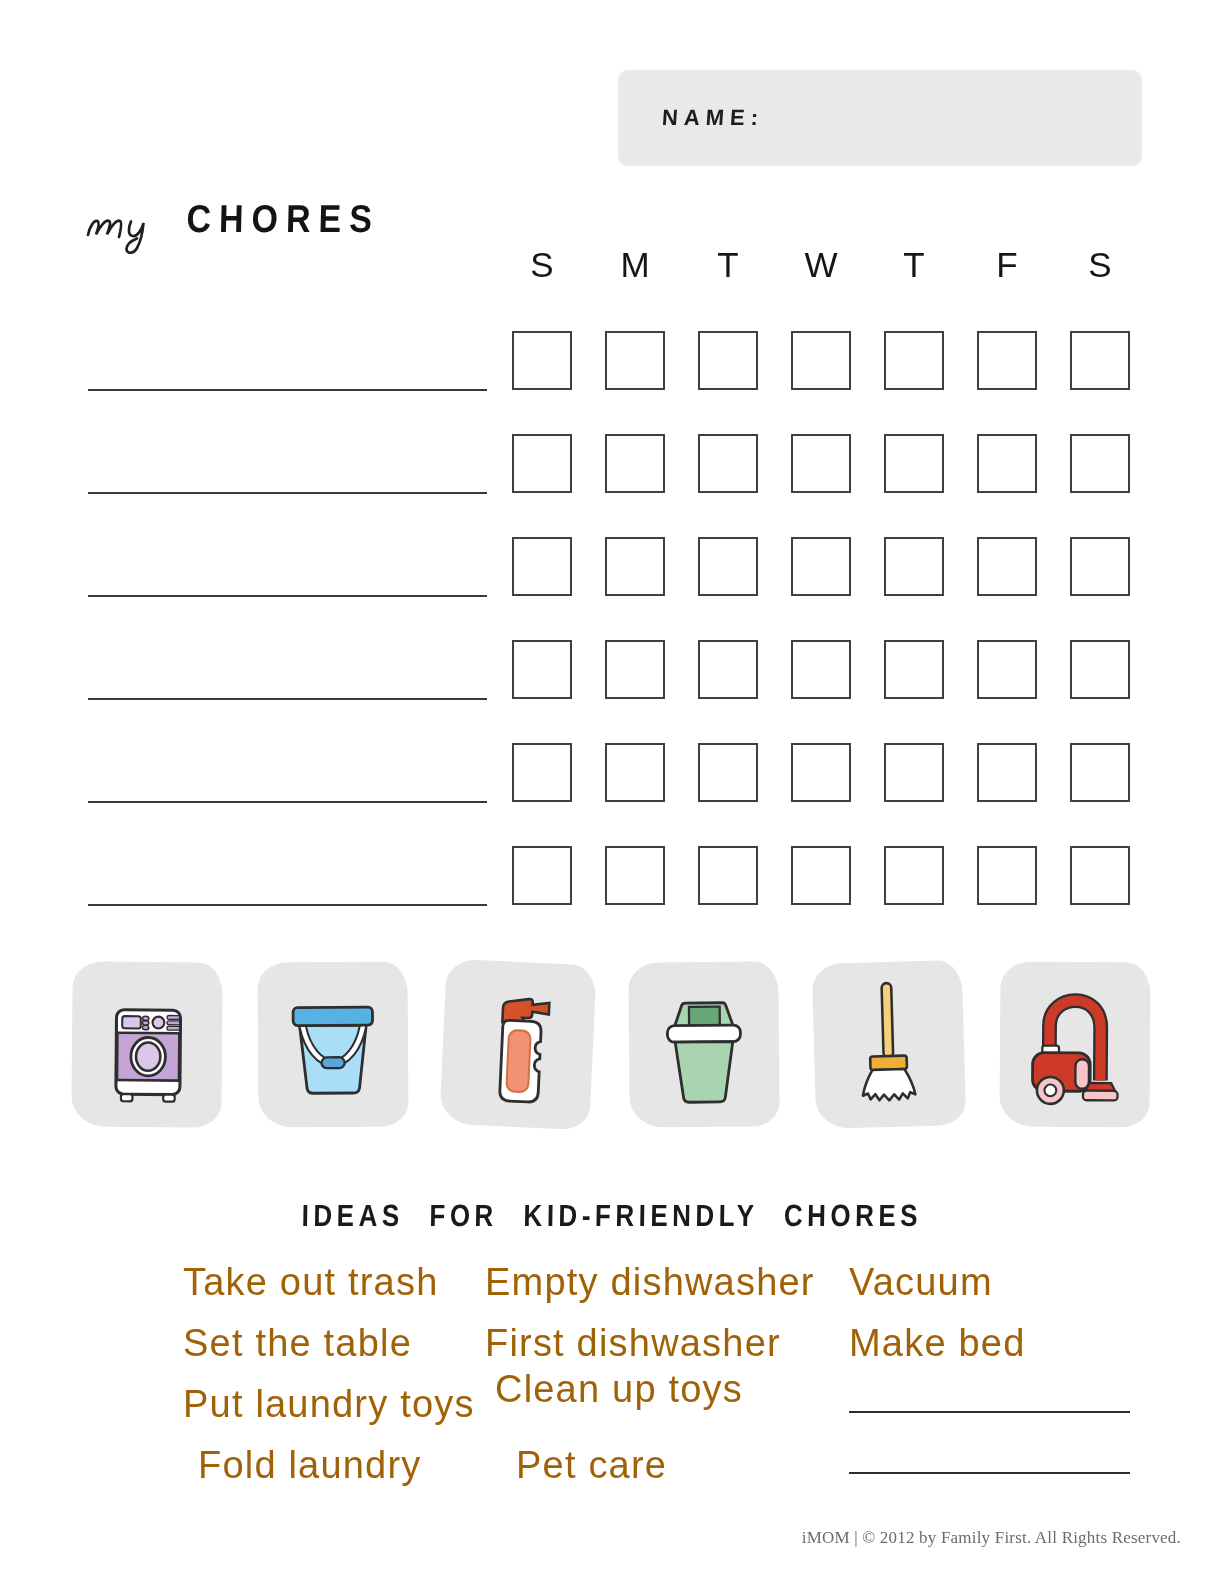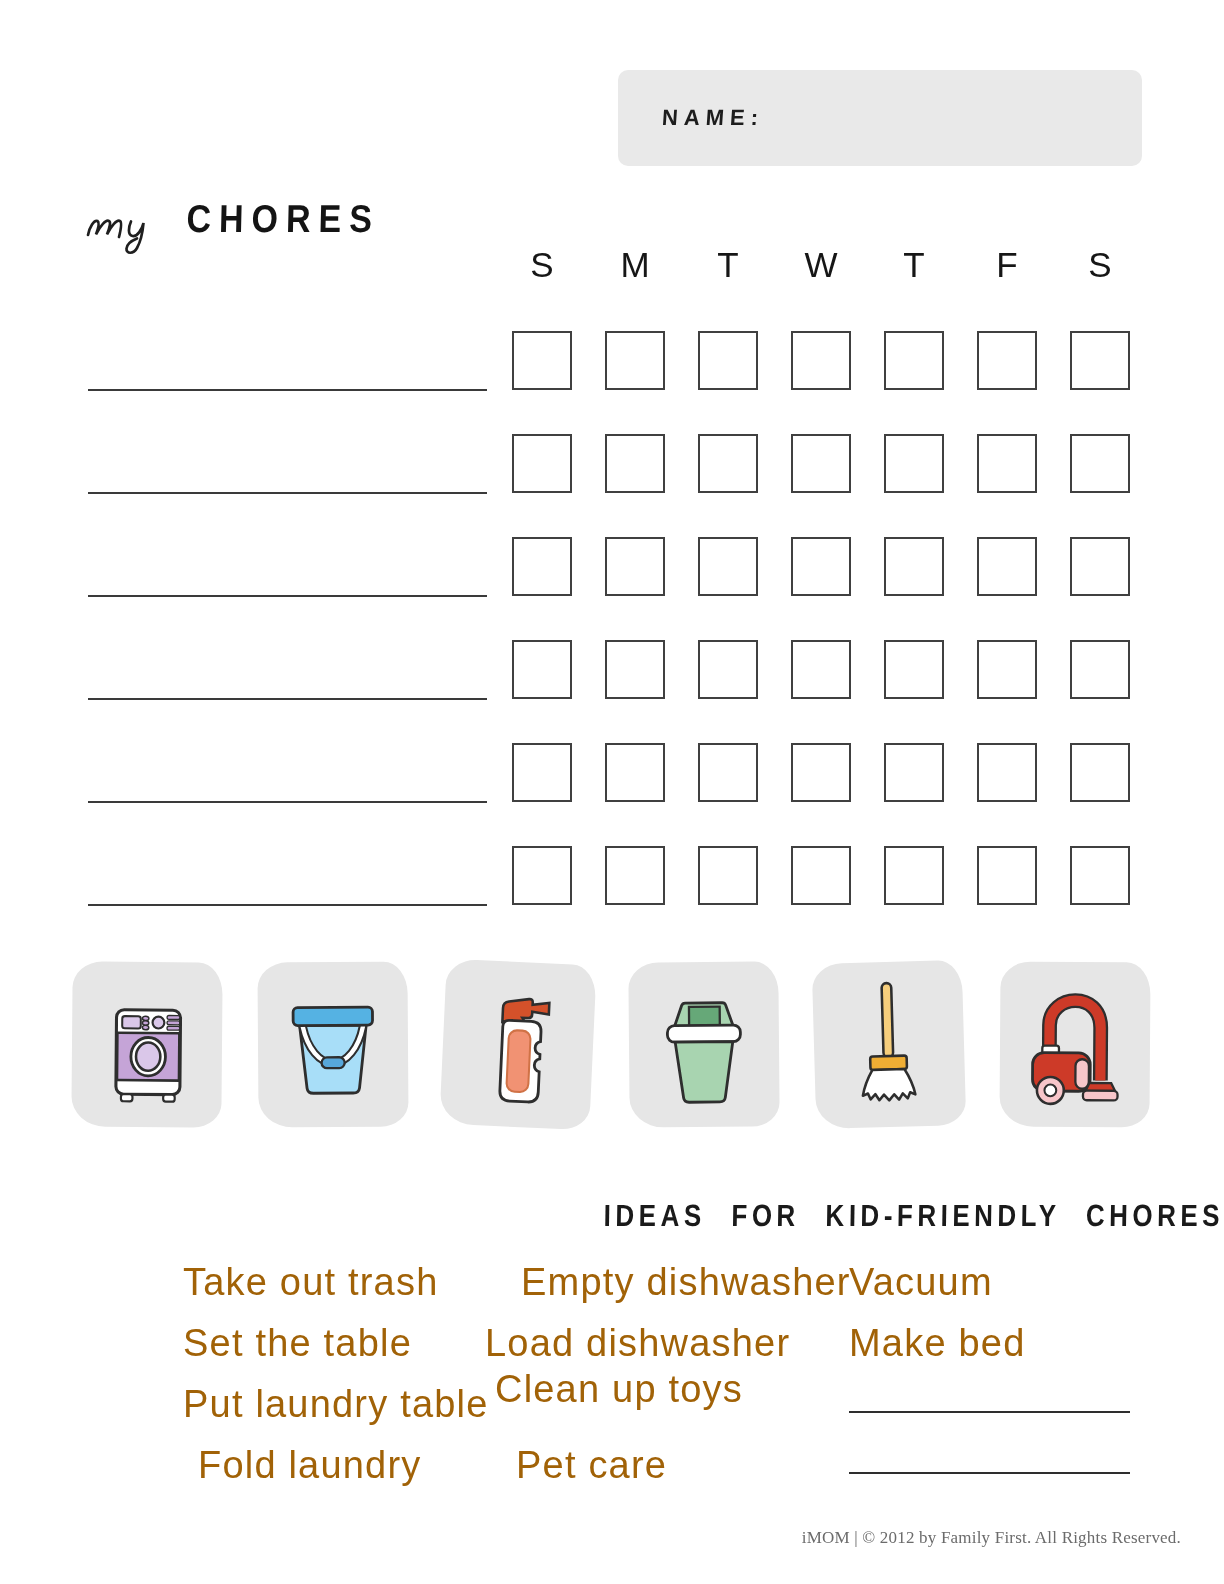--- a/index.html
+++ b/index.html
@@ -35,21 +35,21 @@
     border-radius:30px 24px 28px 34px / 26px 32px 24px 30px;
     display:flex;align-items:center;justify-content:center;}
   .icon-tile svg{width:128px;height:141px;display:block;}
   .icon-tile:nth-child(1){transform:rotate(.5deg);}
   .icon-tile:nth-child(2){transform:rotate(-.4deg);}
   .icon-tile:nth-child(3){transform:rotate(2.6deg);}
   .icon-tile:nth-child(4){transform:rotate(-.5deg);}
   .icon-tile:nth-child(5){transform:rotate(-1.6deg);}
   .icon-tile:nth-child(6){transform:rotate(.4deg);}
   
-  .ideas-heading-wrap{position:absolute;left:0;top:1198px;width:1224px;text-align:right;}
+  .ideas-heading-wrap{position:absolute;left:0;top:1198px;width:1224px;text-align:center;}
   .ideas-heading{display:inline-block;font-size:26px;font-weight:700;letter-spacing:4.5px;
     word-spacing:14px;color:#1a1a1a;transform:scaleY(1.18) skewX(-1deg);transform-origin:center top;white-space:nowrap;}
   .ideas-columns{position:absolute;inset:0;pointer-events:none;}
   .idea-item{position:absolute;font-size:38px;line-height:1;color:#a16207;letter-spacing:1.2px;white-space:nowrap;}
   .idea-blank-line{position:absolute;width:281px;height:2px;background:#2e2e2e;pointer-events:auto;}
   
   .footer{position:absolute;right:43px;top:1528px;font-family:"Liberation Serif",serif;
     font-size:17px;color:var(--footer-gray,#6b6b6b);letter-spacing:.2px;white-space:nowrap;}
 </style>
 </head>
@@ -229,24 +229,24 @@
 
   </div>
 
   <div class="ideas-heading-wrap">
     <span class="ideas-heading">IDEAS FOR KID-FRIENDLY CHORES</span>
   </div>
 
   <div class="ideas-columns">
       <span class="idea-item" style="left: 183px; top: 1263px;">Take out trash</span>
       <span class="idea-item" style="left: 183px; top: 1324px;">Set the table</span>
-      <span class="idea-item" style="left: 183px; top: 1385px;">Put laundry table</span>
+      <span class="idea-item" style="left: 183px; top: 1385px;">Put laundry toys</span>
       <span class="idea-item" style="left: 198px; top: 1446px;">Fold laundry</span>
-      <span class="idea-item" style="left: 485px; top: 1263px; margin-left: 36px;">Empty dishwasher</span>
-      <span class="idea-item" style="left: 485px; top: 1324px;">Load dishwasher</span>
+      <span class="idea-item" style="left: 485px; top: 1263px;">Empty dishwasher</span>
+      <span class="idea-item" style="left: 485px; top: 1324px;">First dishwasher</span>
       <span class="idea-item" style="left: 485px; top: 1370px; margin-left: 10px;">Clean up toys</span>
       <span class="idea-item" style="left: 485px; top: 1446px; margin-left: 31px;">Pet care</span>
       <span class="idea-item" style="left: 849px; top: 1263px;">Vacuum</span>
       <span class="idea-item" style="left: 849px; top: 1324px;">Make bed</span>
       <div class="idea-blank-line" style="left: 849px; top: 1411px;"></div>
       <div class="idea-blank-line" style="left: 849px; top: 1472px;"></div>
     </div>
 
   <div class="footer">iMOM | © 2012 by Family First. All Rights Reserved.</div>
 

